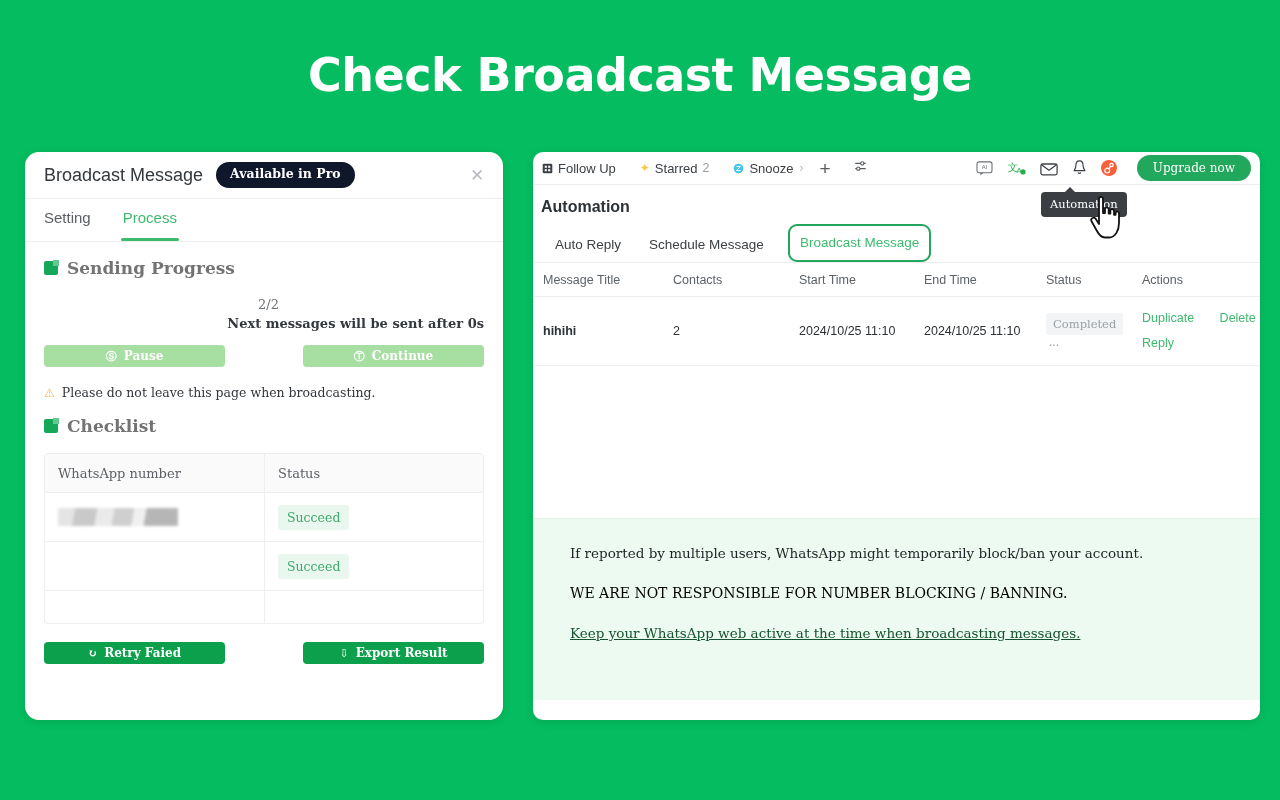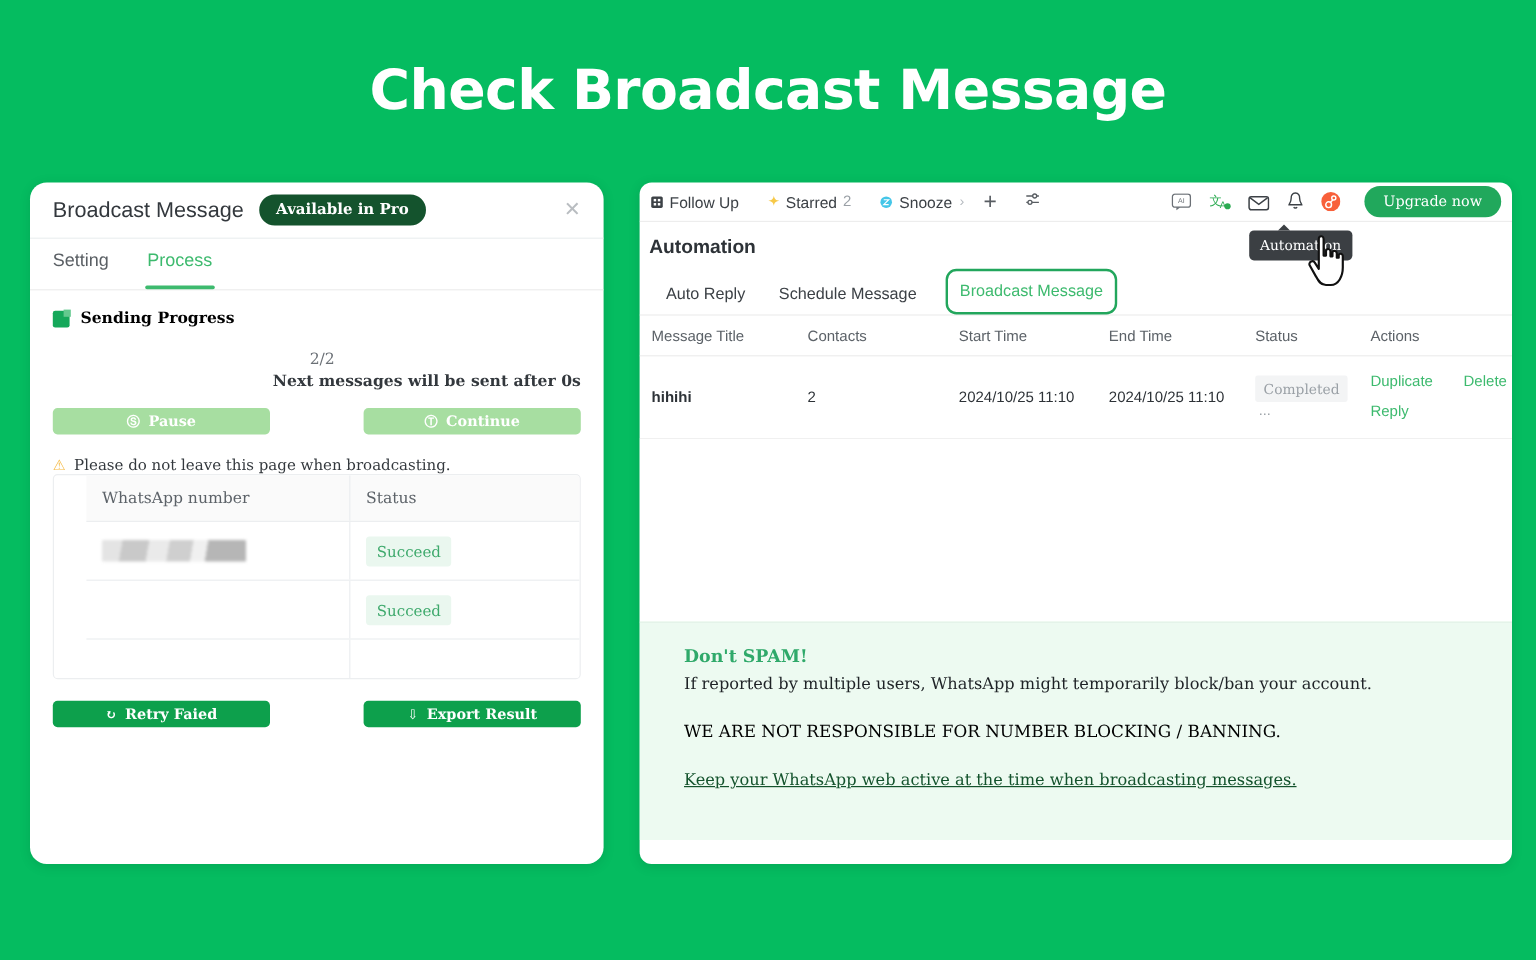--- a/index.html
+++ b/index.html
@@ -50,21 +50,21 @@
     box-sizing: border-box;
     position: relative;
   }
   .lp-title {
     font-size: 18px;
     color: #33383d;
     font-family: "Liberation Sans", sans-serif;
   }
   .pro-badge {
     margin-left: 13px;
-    background: #14532d;
+    background: #0f172a;
     color: #ffffff;
     font-size: 12.5px;
     font-weight: bold;
     border-radius: 14px;
     padding: 6px 14px 7px 14px;
     line-height: 1;
     font-family: "DejaVu Serif", serif;
   }
   .lp-close {
     position: absolute;
@@ -129,23 +129,23 @@
   .sec-sq:after {
     content: "";
     position: absolute;
     right: -1px;
     top: -1px;
     width: 6px;
     height: 6px;
     background: #63c98e;
   }
   .sec-title {
-    font-size: 13px;
+    font-size: 17px;
     font-weight: bold;
-    color: #000000;
+    color: #737373;
     font-family: "DejaVu Serif", serif;
   }
 
   .progress-row {
     display: flex;
     align-items: center;
     margin-top: 19px;
     flex-direction: column;
   }
   .progress-track {
@@ -211,24 +211,24 @@
     align-items: center;
     gap: 7px;
     margin-top: 18px;
     font-size: 12.5px;
     color: #33383d;
     font-family: "DejaVu Serif", serif;
   }
   .warn-ico { color: #F5B942; font-size: 12px; }
 
   .chk-table {
+    margin-top: 17px;
     border: 1px solid #eceef0;
     border-radius: 4px;
     overflow: hidden;
-    padding-left: 27px;
   }
   .chk-table .row {
     display: flex;
     border-bottom: 1px solid #eceef0;
   }
   .chk-table .row:last-child { border-bottom: none; }
   .chk-table .head {
     background: #fafafa;
     height: 38px;
   }
@@ -522,20 +522,24 @@
         <span class="bicon">Ⓣ</span>
         <span>Continue</span>
       </div>
     </div>
 
     <div class="warn-row">
       <span class="warn-ico">⚠</span>
       <span>Please do not leave this page when broadcasting.</span>
     </div>
 
+    <div class="sec-head">
+      <div class="sec-sq"></div>
+      <div class="sec-title">Checklist</div>
+    </div>
 
     <div class="chk-table">
       <div class="row head">
         <div class="c1">
             <span class="chk-th">WhatsApp number</span>
           </div>
         <div class="c2">
             <span class="chk-th">Status</span>
           </div>
       </div>
@@ -690,19 +694,18 @@
         <div class="actions-row2">
           <span class="action-link">Reply</span>
         </div>
       </div>
     </div>
   </div>
 
   <div class="rp-spacer"></div>
 
   <div class="spam-box">
-    <div class="spam-title">Don't SPAM!</div>
     <div class="spam-line">If reported by multiple users, WhatsApp might temporarily block/ban your account.</div>
     <div class="spam-caps">WE ARE NOT RESPONSIBLE FOR NUMBER BLOCKING / BANNING.</div>
     <div><span class="spam-link">Keep your WhatsApp web active at the time when broadcasting messages.</span></div>
   </div>
 
 </div>
 
 </body></html>

